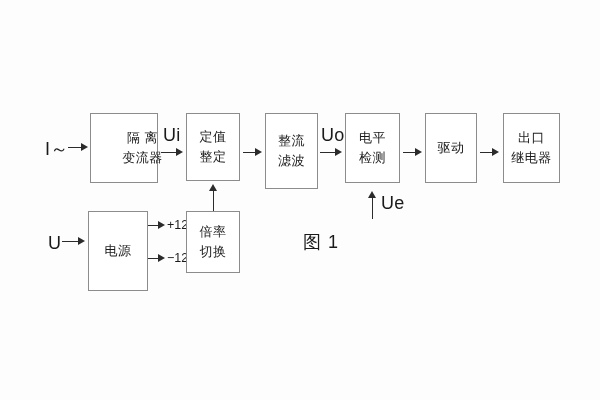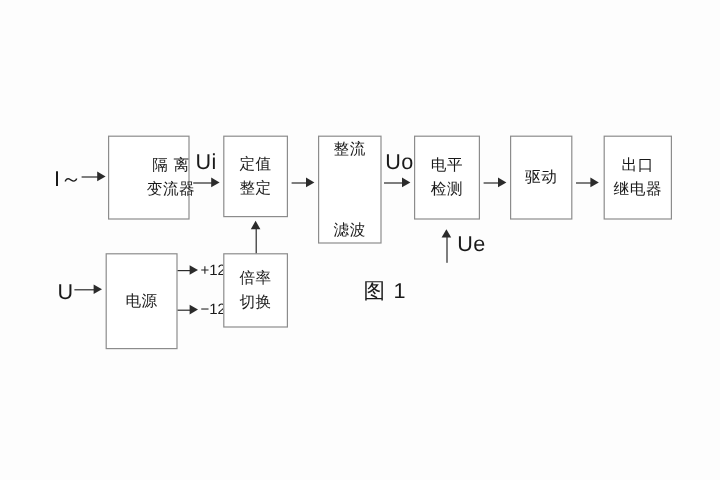--- a/index.html
+++ b/index.html
@@ -113,21 +113,21 @@
   <div class="arrow-r" style="left:176px; top:148px;"></div>
 
   <div class="block" style="left:186px; top:113px; width:54px; height:68px;">
     <span class="ln">定值</span>
     <span class="ln">整定</span>
   </div>
 
   <div class="hline" style="left:243px; top:152px; width:14px;"></div>
   <div class="arrow-r" style="left:255px; top:148px;"></div>
 
-  <div class="block" style="left:265px; top:113px; width:53px; height:90px;justify-content:space-between;">
+  <div class="block" style="left:265px; top:113px; width:53px; height:76px;">
     <span class="ln">整流</span>
     <span class="ln">滤波</span>
   </div>
 
   <div class="lbl sig" style="left:321px; top:126px;">Uo</div>
   <div class="hline" style="left:320px; top:152px; width:17px;"></div>
   <div class="arrow-r" style="left:335px; top:148px;"></div>
 
   <div class="block" style="left:345px; top:113px; width:55px; height:70px;">
     <span class="ln">电平</span>

